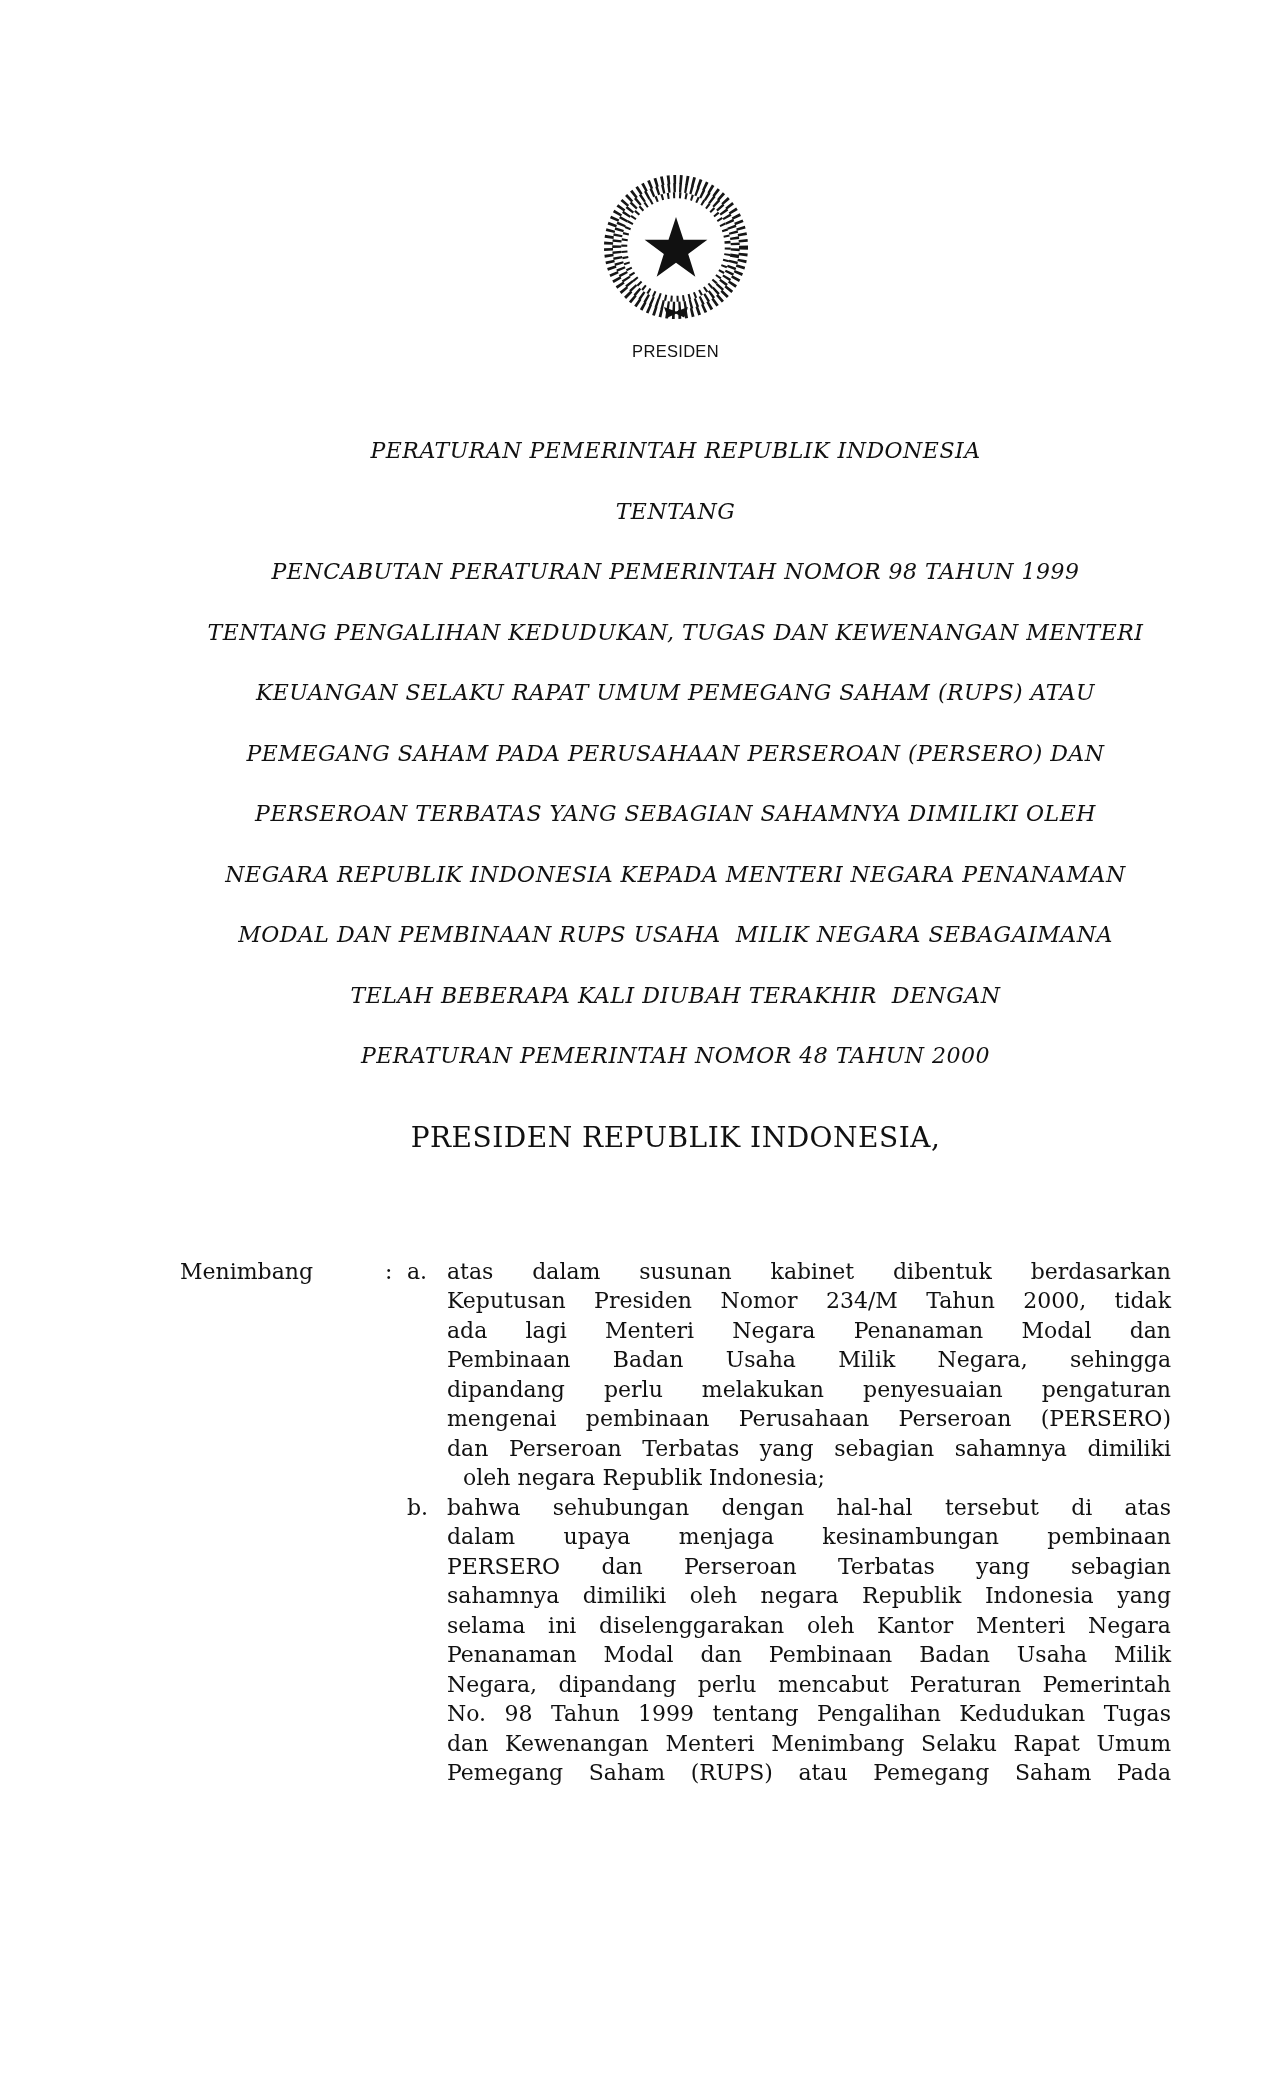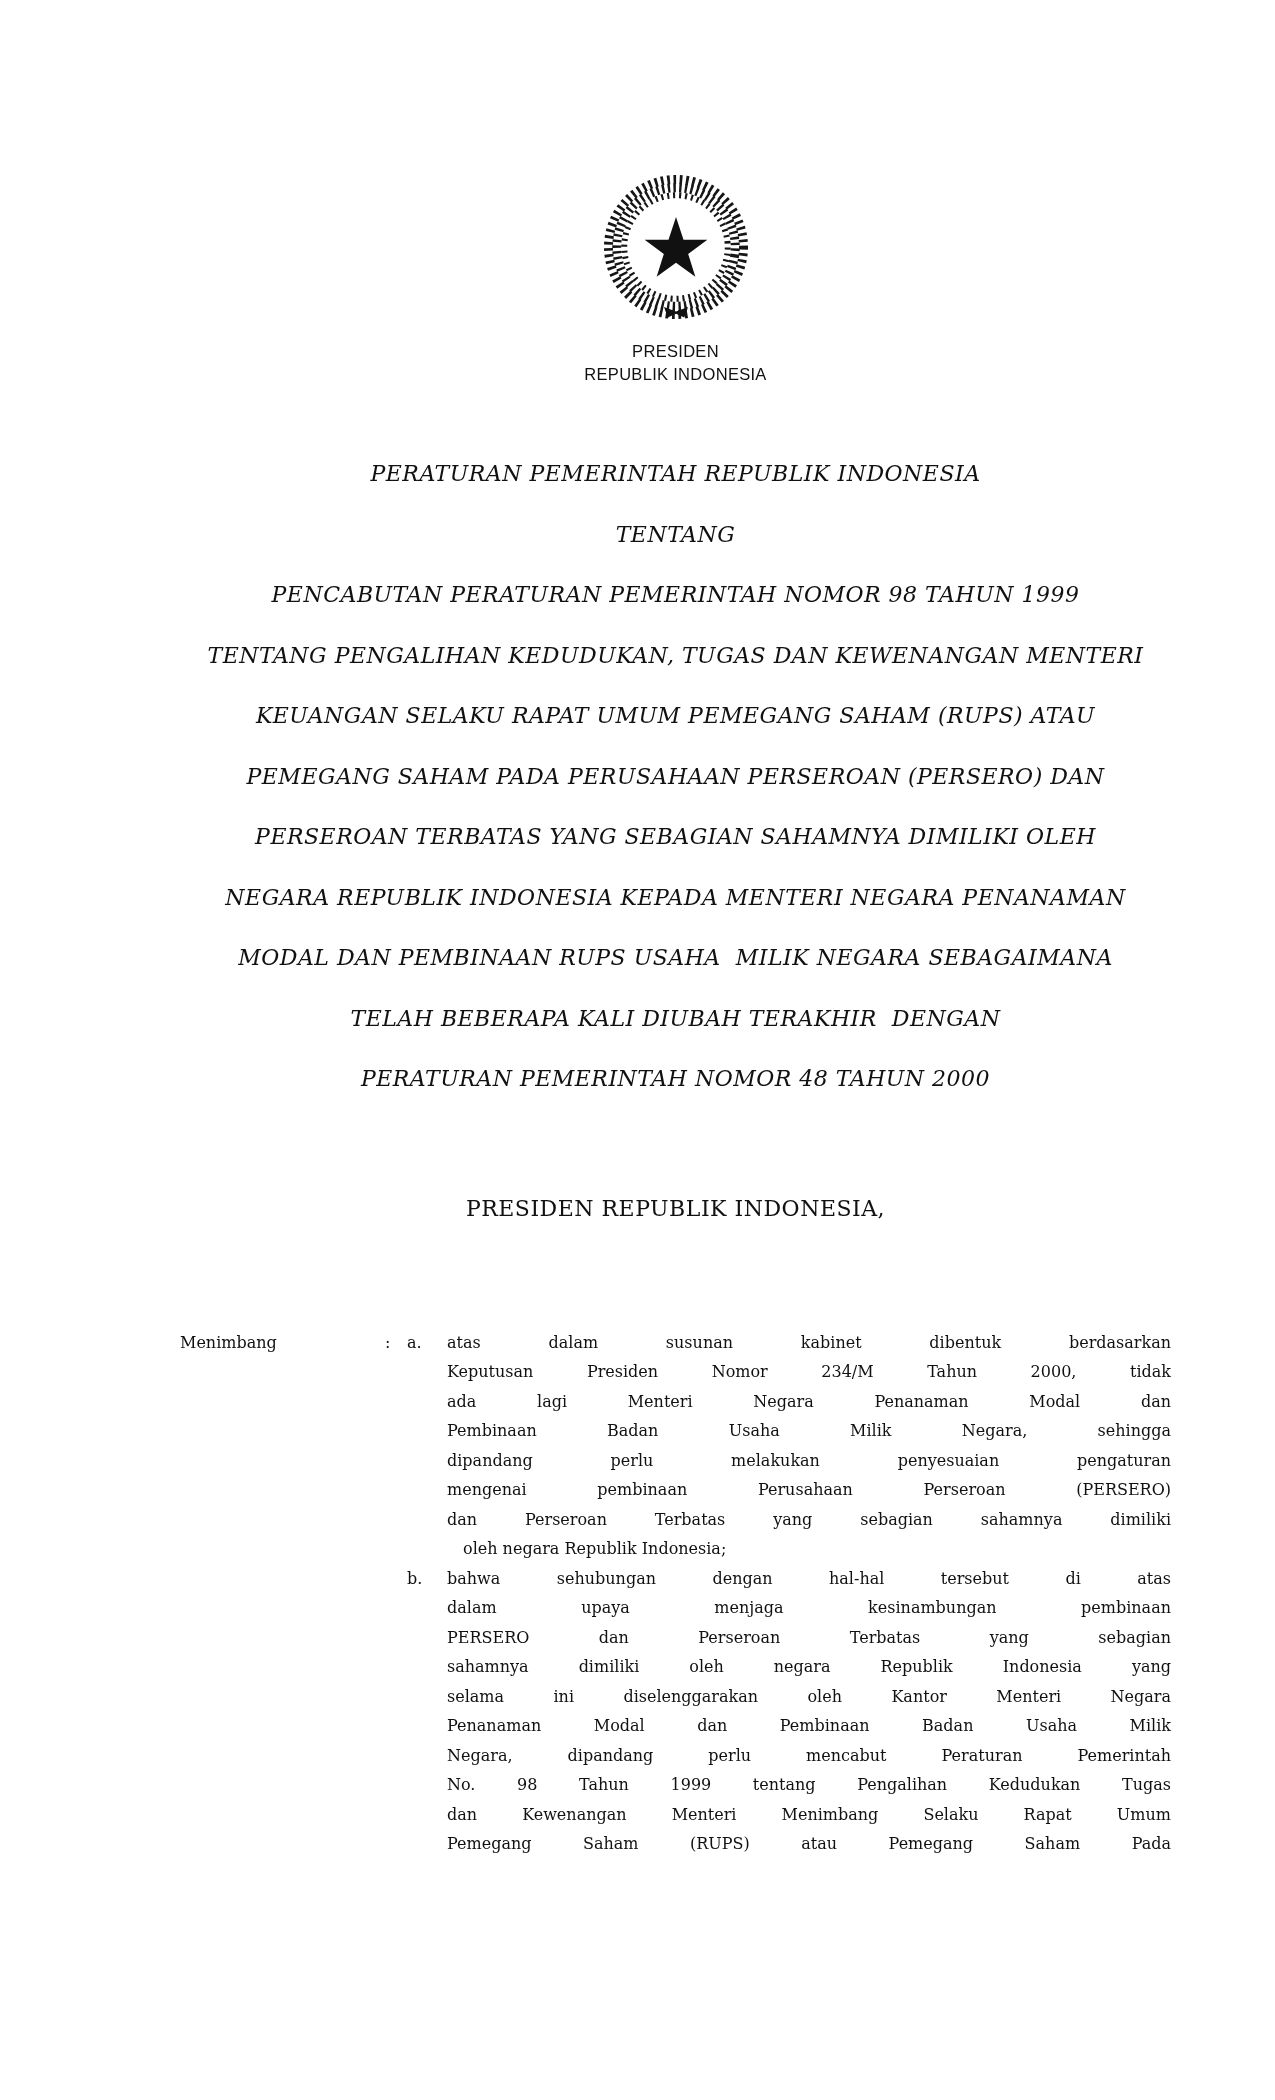--- a/index.html
+++ b/index.html
@@ -30,30 +30,30 @@
   .title-line {
     text-align: center;
     font-size: 22px;
     line-height: 60.5px;
     letter-spacing: 0.5px;
     white-space: pre-wrap;
     font-style: italic;
   }
   .salutation {
     text-align: center;
-    font-size: 22px;
+    font-size: 28px;
     letter-spacing: 0.5px;
     line-height: 30px;
-    margin-top: 84px;
+    margin-top: 36px;
   }
   .considerations {
     display: flex;
     align-items: flex-start;
     margin-top: 104px;
-    font-size: 16px;
+    font-size: 22px;
     line-height: 29.5px;
   }
   .c-label { flex: 0 0 205px; }
   .c-colon { flex: 0 0 22px; }
   .c-items { flex: 1 1 auto; min-width: 0; }
   .c-item { display: flex; align-items: flex-start; }
   .item-marker { flex: 0 0 40px; }
   .item-text { flex: 1 1 auto; min-width: 0; }
   .body-line {
     text-align: justify;
@@ -74,21 +74,20 @@
           <circle cx="50" cy="50" r="45" stroke-width="6" stroke-dasharray="1.8 2.4"></circle>
           <circle cx="50" cy="50" r="39.5" stroke-width="6" stroke-dasharray="1.6 2.2" transform="rotate(8 50 50)"></circle>
           <circle cx="50" cy="50" r="34.5" stroke-width="4" stroke-dasharray="1.4 2.6" transform="rotate(-6 50 50)"></circle>
         </g>
         <polygon fill="#111111" points="50,30 55,45.1 70.9,45.2 58.1,54.6 62.9,69.8 50,60.5 37.1,69.8 41.9,54.6 29.1,45.2 45,45.1"></polygon>
         <path fill="#111111" d="M42 90 L50 93 L58 90 L55.5 97 L50 94.5 L44.5 97 Z"></path>
       </svg>
     </span>
     <div class="org-lines">
       <div class="org-line">PRESIDEN</div>
-      <div class="org-line">REPUBLIK INDONESIA</div>
     </div>
   </header>
 
   <section class="title-block">
       <div class="title-line">PERATURAN PEMERINTAH REPUBLIK INDONESIA</div>
       <div class="title-line">TENTANG</div>
       <div class="title-line">PENCABUTAN PERATURAN PEMERINTAH NOMOR 98 TAHUN 1999</div>
       <div class="title-line">TENTANG PENGALIHAN KEDUDUKAN, TUGAS DAN KEWENANGAN MENTERI</div>
       <div class="title-line">KEUANGAN SELAKU RAPAT UMUM PEMEGANG SAHAM (RUPS) ATAU</div>
       <div class="title-line">PEMEGANG SAHAM PADA PERUSAHAAN PERSEROAN (PERSERO) DAN</div>

